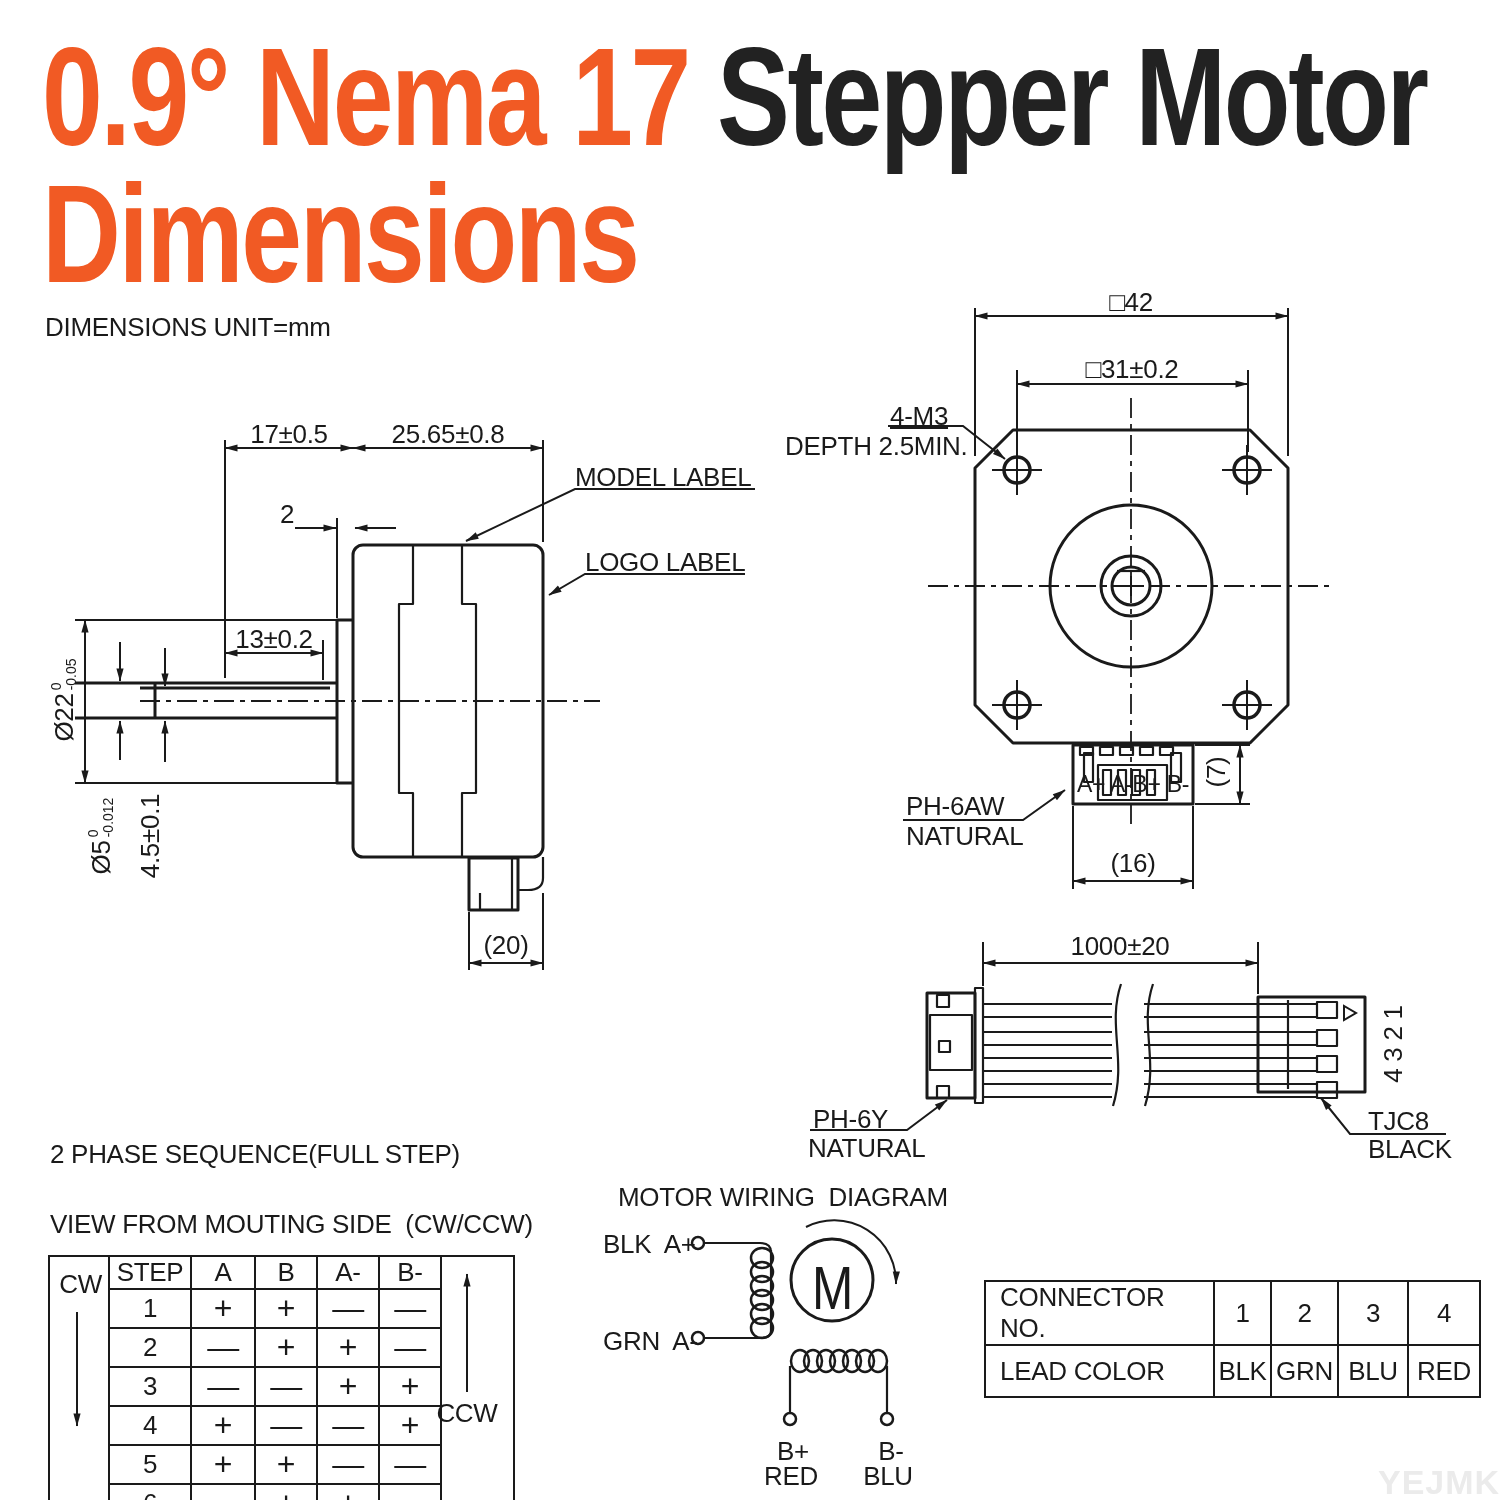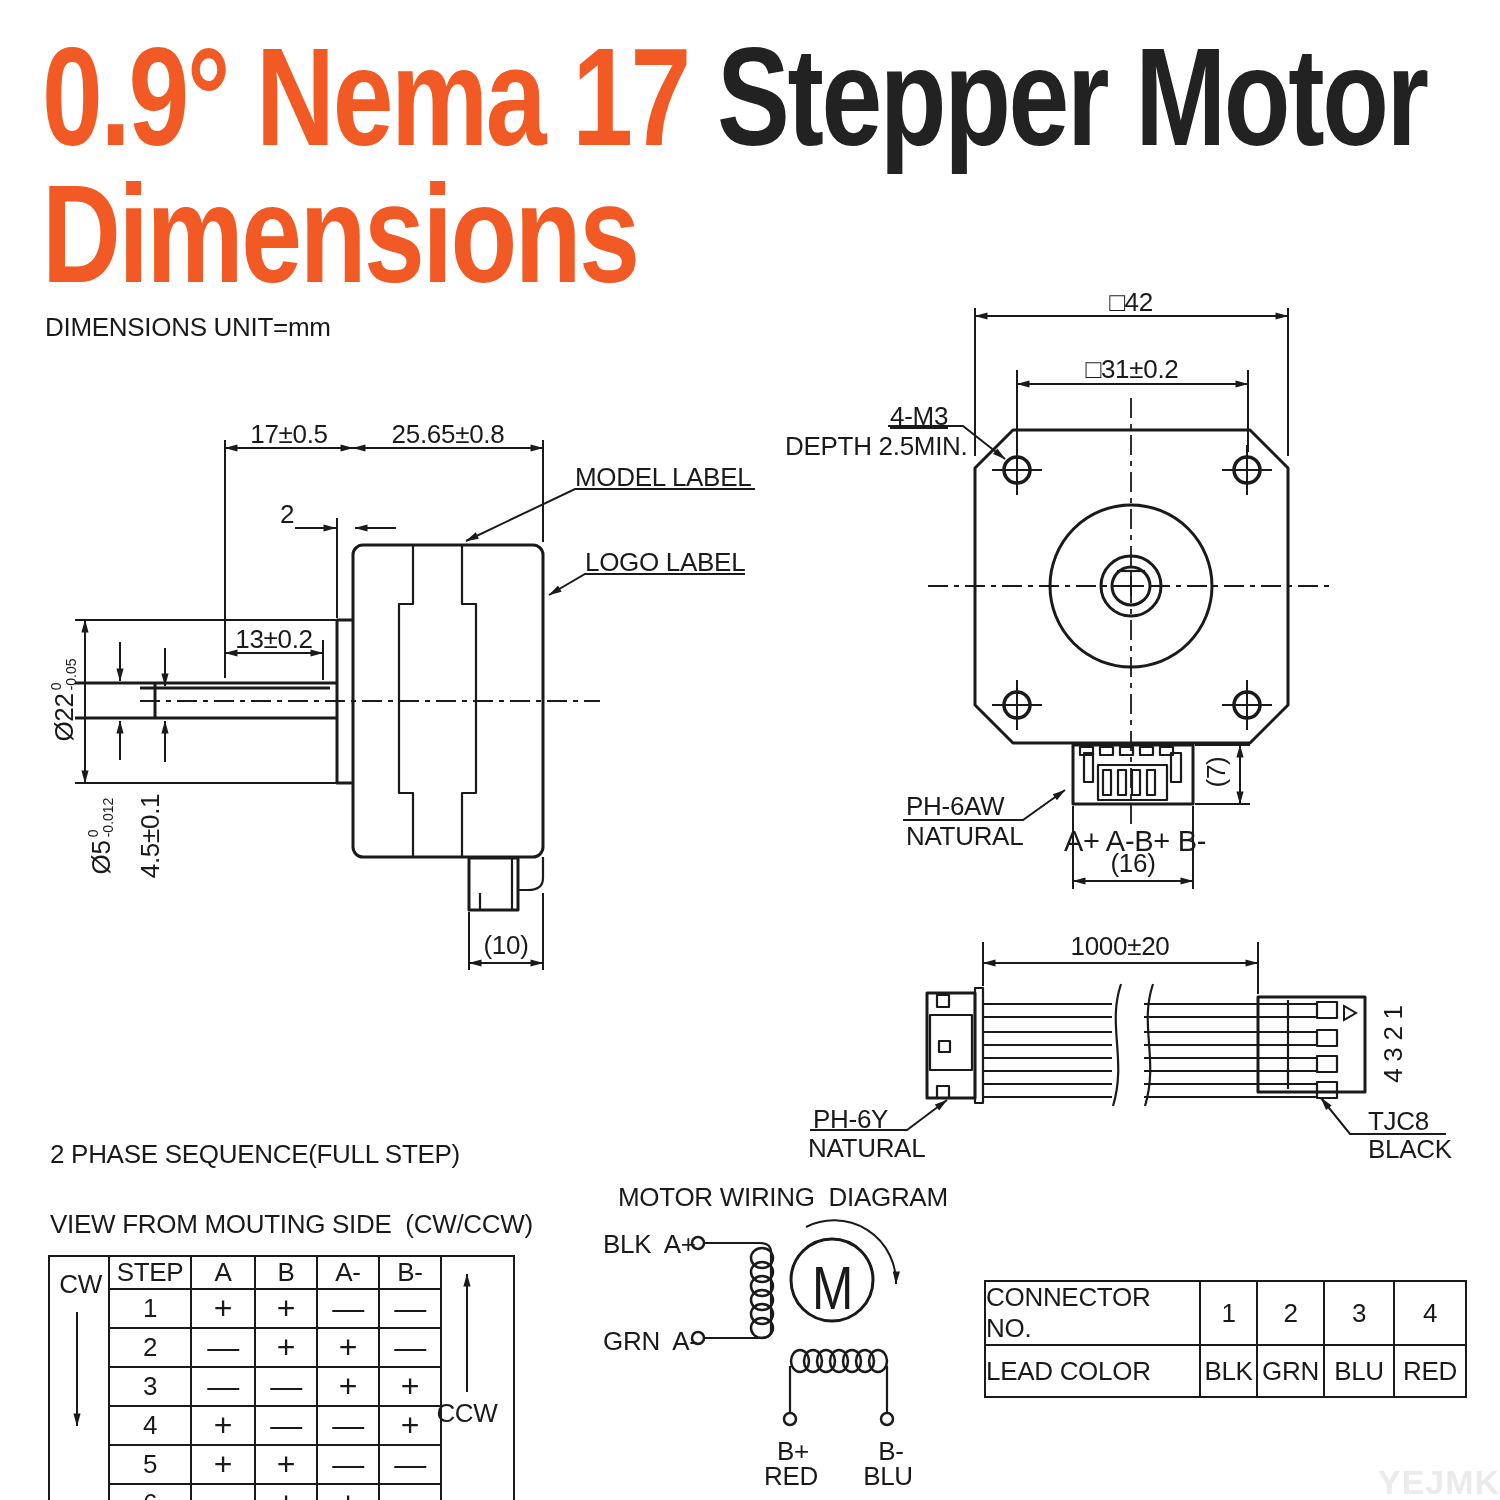--- a/index.html
+++ b/index.html
@@ -18,21 +18,21 @@
   svg .obj{fill:none;stroke:#1a1a1a;stroke-width:3;stroke-linejoin:round;}
   svg .obj2{fill:none;stroke:#1a1a1a;stroke-width:2.2;stroke-linejoin:round;}
   svg .dim{fill:none;stroke:#1a1a1a;stroke-width:2;}
   svg .cl{fill:none;stroke:#1a1a1a;stroke-width:1.8;stroke-dasharray:20 6 5 6;}
   table.dwg{border-collapse:collapse;position:absolute;table-layout:fixed;}
   table.dwg td,table.dwg th{border:2px solid #1a1a1a;padding:0;text-align:center;vertical-align:middle;
          font-weight:normal;font-size:26px;letter-spacing:-0.3px;overflow:hidden;}
   #phaseTable{left:48px;top:1255px;width:455px;height:225px;}
   #phaseTable td.sign{font-size:32px;}
   #connTable{left:984px;top:1280px;width:471px;height:103px;}
-  #connTable td.lbl{text-align:left;}
+  #connTable td.lbl{text-align:left;padding-left:14px;}
   #watermark{position:absolute;left:1378px;top:1463px;font-size:34px;font-weight:bold;color:#ebebeb;letter-spacing:1px;}
   .mletter{position:absolute;font-size:62px;transform:scaleX(0.8);transform-origin:center;}
 </style>
 </head>
 <body>
 
 <div id="title"><span class="accent">0.9° Nema 17 </span><span class="dark">Stepper Motor</span><br><span class="accent">Dimensions</span></div>
 
 <div class="t" style="left:45px;top:313px;text-align:center;">DIMENSIONS UNIT=mm</div>
 
@@ -179,29 +179,29 @@
 <div class="t" style="left:575px;top:463px;">MODEL LABEL</div>
 <div class="t" style="left:585px;top:548px;">LOGO LABEL</div>
 <div class="t ctr" style="left:214px;top:625px;width:120px;">13±0.2</div>
 <div class="t rot" style="left:-16px;top:685px;width:160px;height:30px;">
   <span>Ø22</span><span class="tolstack"><i>0</i><i>-0.05</i></span>
 </div>
 <div class="t rot" style="left:26px;top:821px;width:150px;height:30px;">
   <span>Ø5</span><span class="tolstack"><i>0</i><i>-0.012</i></span>
 </div>
 <div class="t rot" style="left:95px;top:822px;width:110px;height:28px;">4.5±0.1</div>
-<div class="t ctr" style="left:446px;top:931px;width:120px;">(10)</div>
+<div class="t ctr" style="left:446px;top:931px;width:120px;">(20)</div>
 
 <div class="t ctr" style="left:1071px;top:288px;width:120px;">□42</div>
 <div class="t ctr" style="left:1052px;top:355px;width:160px;">□31±0.2</div>
 <div class="t" style="left:890px;top:402px;text-decoration:underline;">4-M3</div>
 <div class="t" style="left:785px;top:432px;">DEPTH 2.5MIN.</div>
 <div class="t" style="left:906px;top:792px;">PH-6AW</div>
 <div class="t" style="left:906px;top:822px;">NATURAL</div>
-<div class="t ctr" style="left:1064px;top:826px;width:138px;font-size:29px;">A+ A-B+ B-</div>
+<div class="t ctr" style="left:1064px;top:772px;width:138px;font-size:23px;">A+ A-B+ B-</div>
 <div class="t ctr" style="left:1073px;top:849px;width:120px;">(16)</div>
 <div class="t rot" style="left:1188px;top:759px;width:56px;height:26px;">(7)</div>
 
 <div class="t ctr" style="left:1050px;top:932px;width:140px;">1000±20</div>
 <div class="t" style="left:813px;top:1105px;">PH-6Y</div>
 <div class="t" style="left:808px;top:1134px;">NATURAL</div>
 <div class="t" style="left:1368px;top:1107px;">TJC8</div>
 <div class="t" style="left:1368px;top:1135px;">BLACK</div>
 <div class="t rot ctr" style="left:1338px;top:1029px;width:110px;height:30px;">4 3 2 1</div>
 

